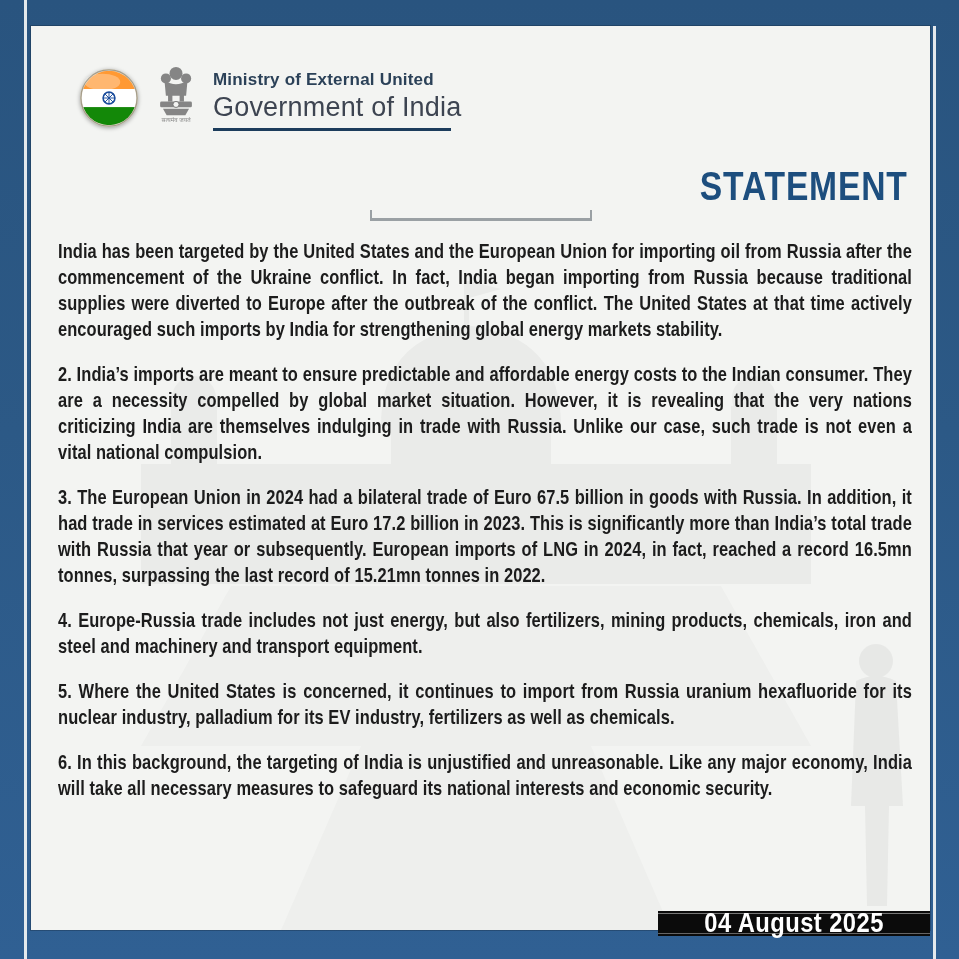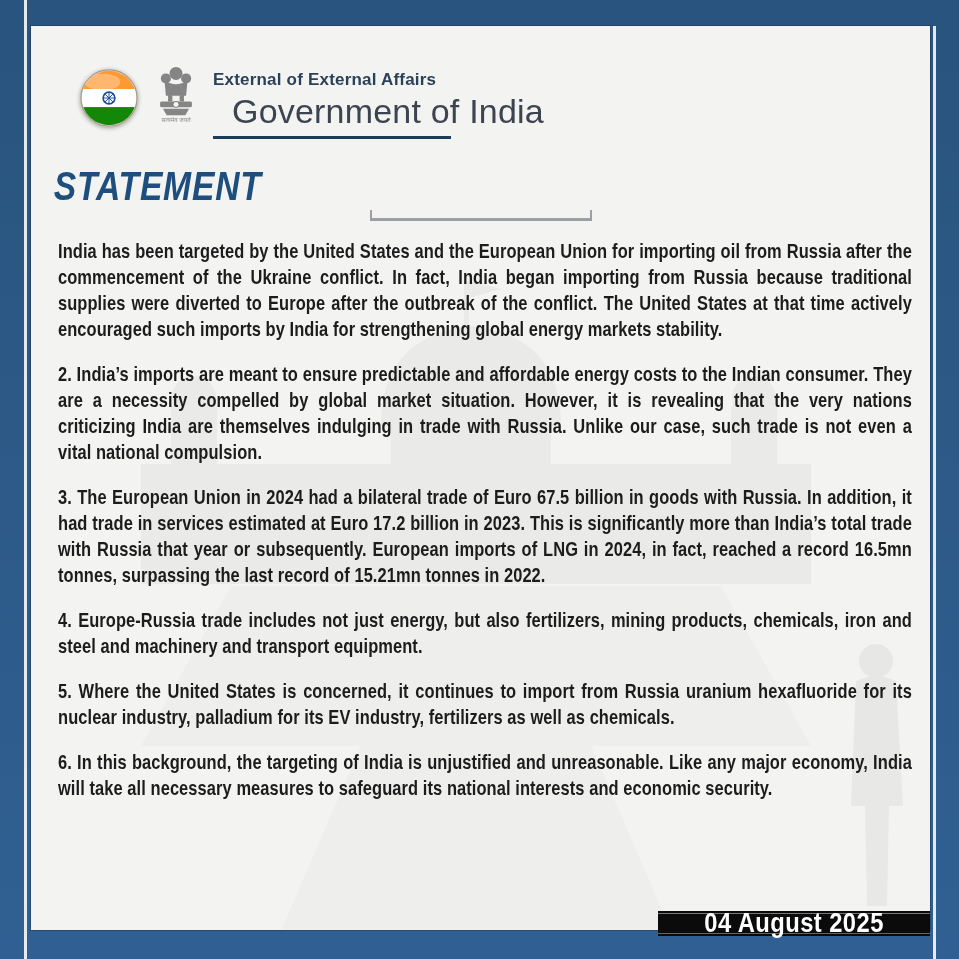--- a/index.html
+++ b/index.html
@@ -24,24 +24,24 @@
   .watermark svg{position:absolute;left:0;top:0;}
 
   .header{
     position:absolute;left:48px;top:38px;display:flex;align-items:flex-start;gap:13px;z-index:2;
   }
   .flag{width:60px;height:60px;margin-top:4px;filter:drop-shadow(0 1px 2px rgba(0,0,0,.35));}
   .emblem{width:48px;display:flex;flex-direction:column;align-items:center;margin-top:0px;}
   .emblem-motto{font-size:6px;color:#8a8a8a;line-height:6px;margin-top:1px;letter-spacing:0px;white-space:nowrap;overflow:hidden;max-width:46px;}
   .titles{padding-top:6px;}
   .ministry{font-size:17px;color:#2b4158;font-weight:bold;letter-spacing:.2px;}
-  .gov{font-size:34px;color:#3d4451;margin-top:2px;letter-spacing:.2px;margin-left:19px;}
+  .gov{font-size:27px;color:#3d4451;margin-top:2px;letter-spacing:.2px;}
   .title-underline{height:3px;background:#1c3c5c;width:238px;margin-top:5px;}
 
-  .title-wrap{position:absolute;left:0;right:0;top:140px;text-align:left;z-index:2;font-style:italic;}
+  .title-wrap{position:absolute;left:0;right:0;top:140px;text-align:right;z-index:2;}
   .statement-title{
     display:inline-block;margin:0;font-size:41px;font-weight:bold;color:#1d4e7e;
     letter-spacing:1px;transform:scaleX(.82);transform-origin:center;line-height:1;
   }
   .statement-bracket{
     width:222px;height:11px;margin:3px auto 0;
     border-left:2px solid #9aa0a4;border-right:2px solid #9aa0a4;border-bottom:3px solid #9aa0a4;
   }
 
   .paras{
@@ -139,21 +139,21 @@
             <rect x="8" y="52" width="44" height="8" rx="2"></rect>
             <path d="M12 62 L48 62 L43 71 L17 71 Z"></path>
           </g>
           <circle cx="30" cy="56" r="4.2" fill="#f3f4f2"></circle>
           <circle cx="30" cy="56" r="4.2" fill="none" stroke="#6f6f6f" stroke-width="1.2"></circle>
         </svg>
         <div class="emblem-motto">सत्यमेव जयते</div>
       </div>
 
       <div class="titles">
-        <div class="ministry">External of External Affairs</div>
+        <div class="ministry">Ministry of External United</div>
         <div class="gov">Government of India</div>
         <div class="title-underline"></div>
       </div>
     </div>
 
     <div class="title-wrap">
       <h1 class="statement-title">STATEMENT</h1>
       <div class="statement-bracket"></div>
     </div>
 

